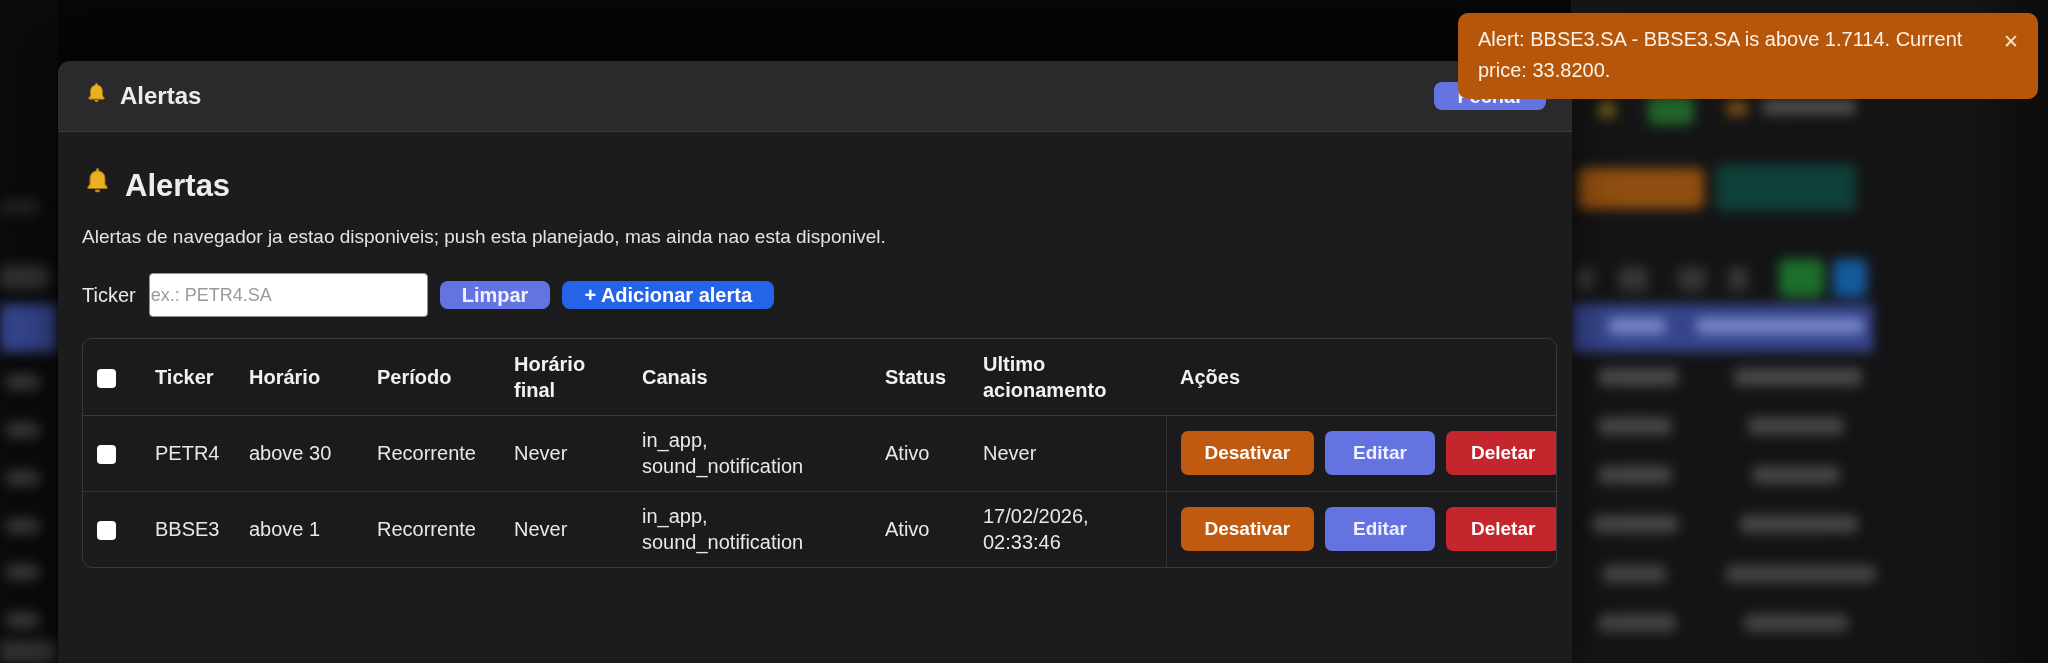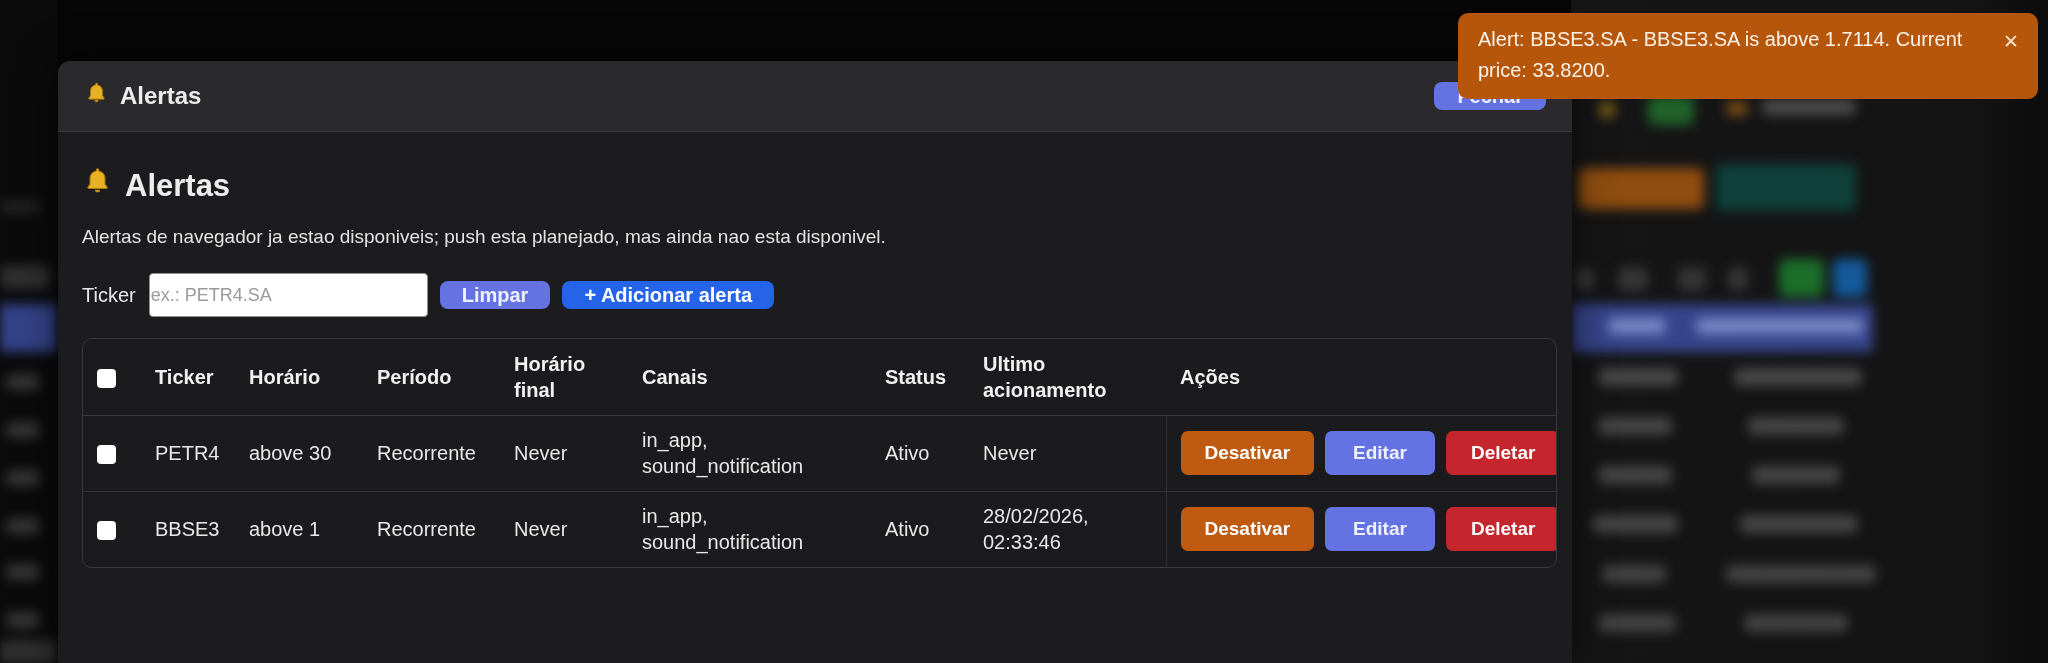--- a/index.html
+++ b/index.html
@@ -223,21 +223,21 @@
             </td>
           </tr>
           <tr>
             <td><span class="checkbox"></span></td>
             <td>BBSE3</td>
             <td>above 1</td>
             <td>Recorrente</td>
             <td>Never</td>
             <td>in_app, sound_notification</td>
             <td>Ativo</td>
-            <td>28/02/2026, 02:33:46</td>
+            <td>17/02/2026, 02:33:46</td>
             <td class="actions-cell">
               <div class="actions">
                 <button class="btn btn-sm btn-orange btn-desativar">Desativar</button>
                 <button class="btn btn-sm btn-indigo btn-editar">Editar</button>
                 <button class="btn btn-sm btn-red btn-deletar">Deletar</button>
               </div>
             </td>
           </tr>
         </tbody>
       </table>

